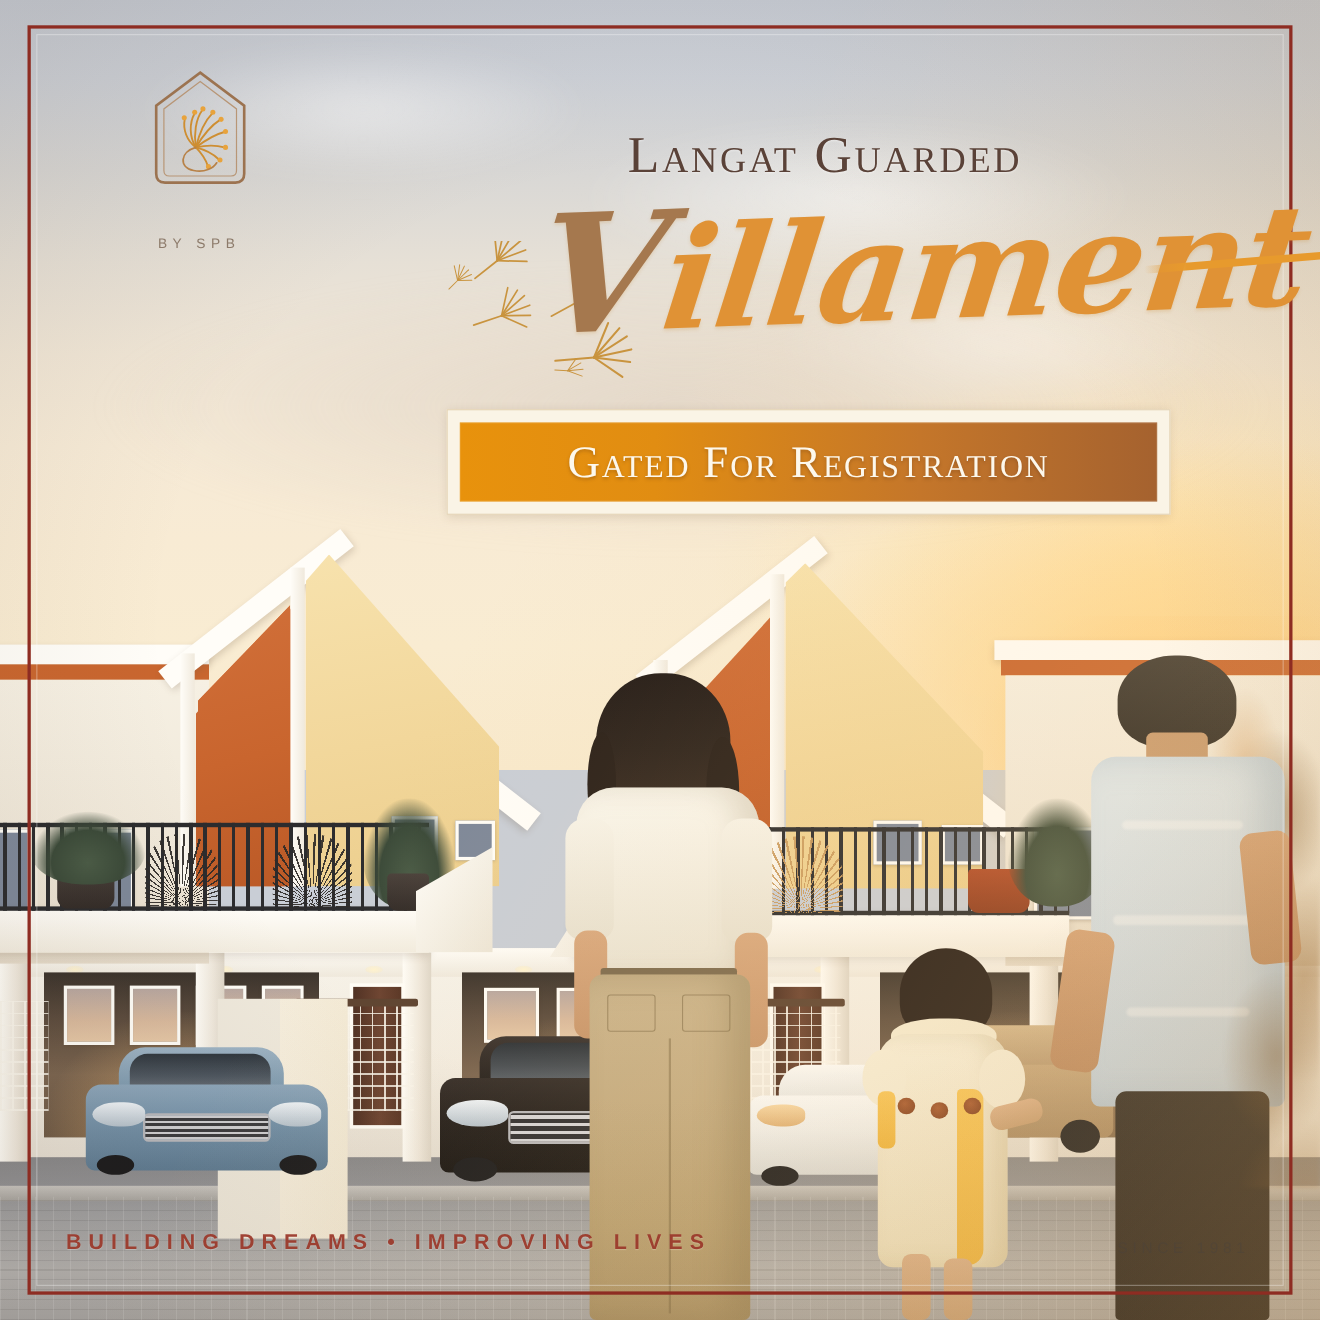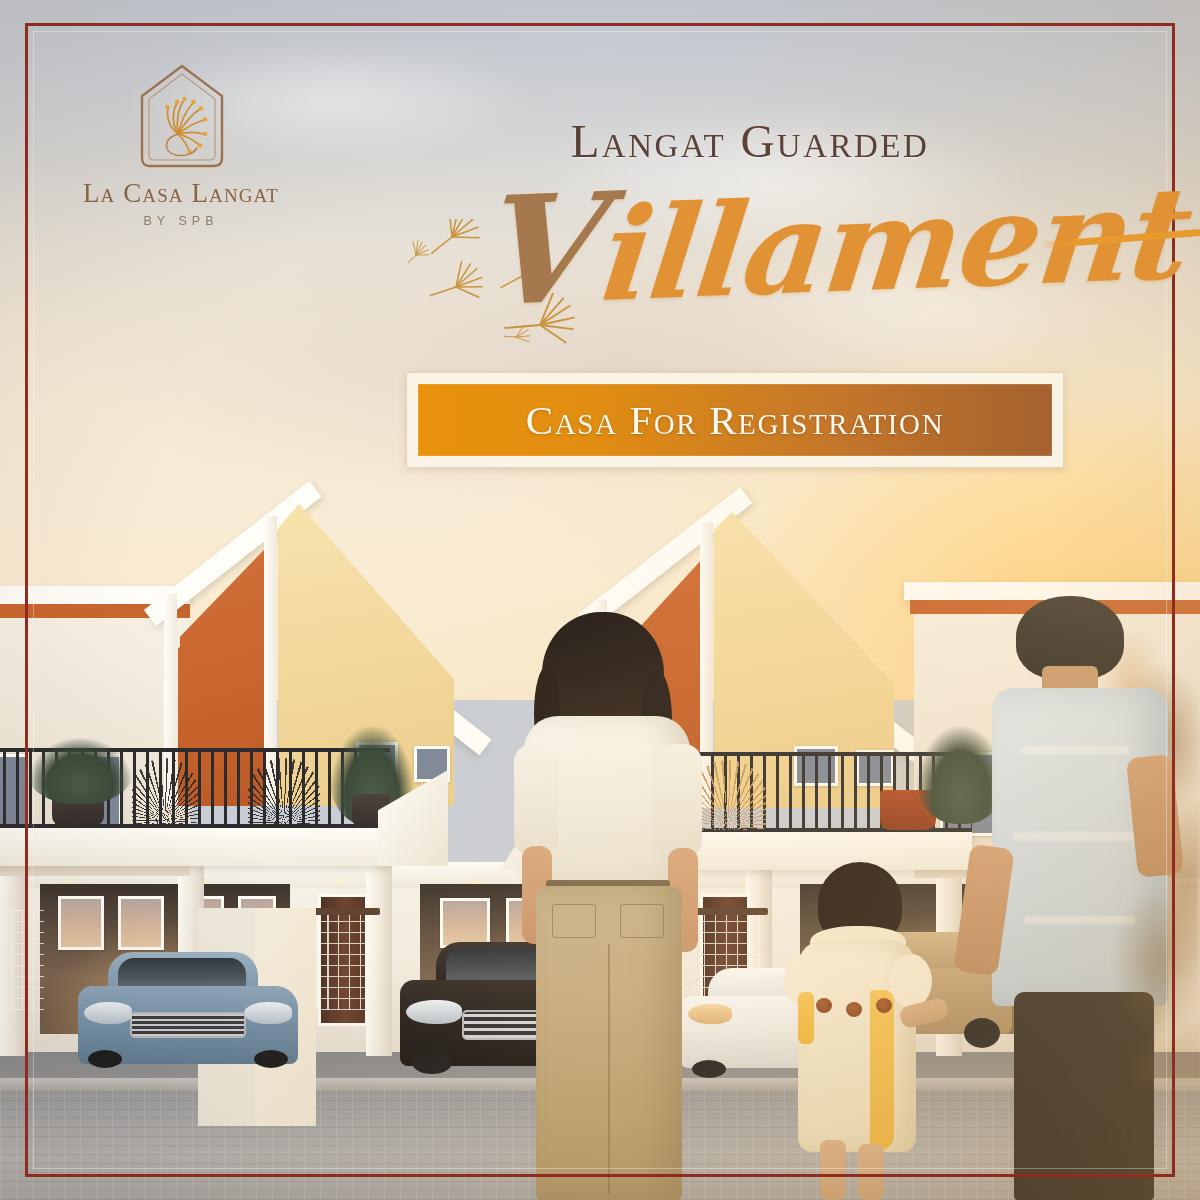--- a/index.html
+++ b/index.html
@@ -615,21 +615,20 @@
             <circle cx="57.5" cy="40" r="2.3"></circle>
           <circle cx="65" cy="46.5" r="2.3"></circle>
             <circle cx="69" cy="57.5" r="2.3"></circle>
           <circle cx="69" cy="72" r="2.3"></circle>
             <circle cx="64" cy="83.5" r="2.3"></circle>
           <circle cx="53.5" cy="89.5" r="2.3"></circle>
         </g>
         <path d="M42 72 C28 76 26 90 40 93 C50 95 58 91 61 86" fill="none" stroke="#B88248" stroke-width="1.6" stroke-linecap="round"></path>
       </svg>
     </div>
-    <div class="logo-title">La Casa Langat</div>
     <div class="logo-sub">BY SPB</div>
   </div>
 
   <div class="headline">
     <div class="kicker">Langat Guarded</div>
     <div class="script-wrap">
       <div class="seeds">
         <svg viewBox="0 0 240 130" xmlns="http://www.w3.org/2000/svg">
           <g stroke="#C9943F" stroke-width="1.5" fill="none" stroke-linecap="round">
             <g transform="translate(16,36) rotate(-18) scale(.62)">
@@ -687,20 +686,21 @@
           </g>
         </svg>
       </div>
       <div class="script"><span class="v-cap">V</span><span>illament</span></div>
       <div class="script-cross"></div>
     </div>
   </div>
 
   <div class="cta">
     <div class="cta-inner">
-      <span class="cta-text">Casa For Registration</span>
-    </div>
-  </div>
-
+      <span class="cta-text">Gated For Registration</span>
+    </div>
+  </div>
+
+  <div class="tagline">BUILDING DREAMS • IMPROVING LIVES</div>
 
   <div class="spb-since">SINCE 1981</div>
 
 </div>
 
 </body></html>

